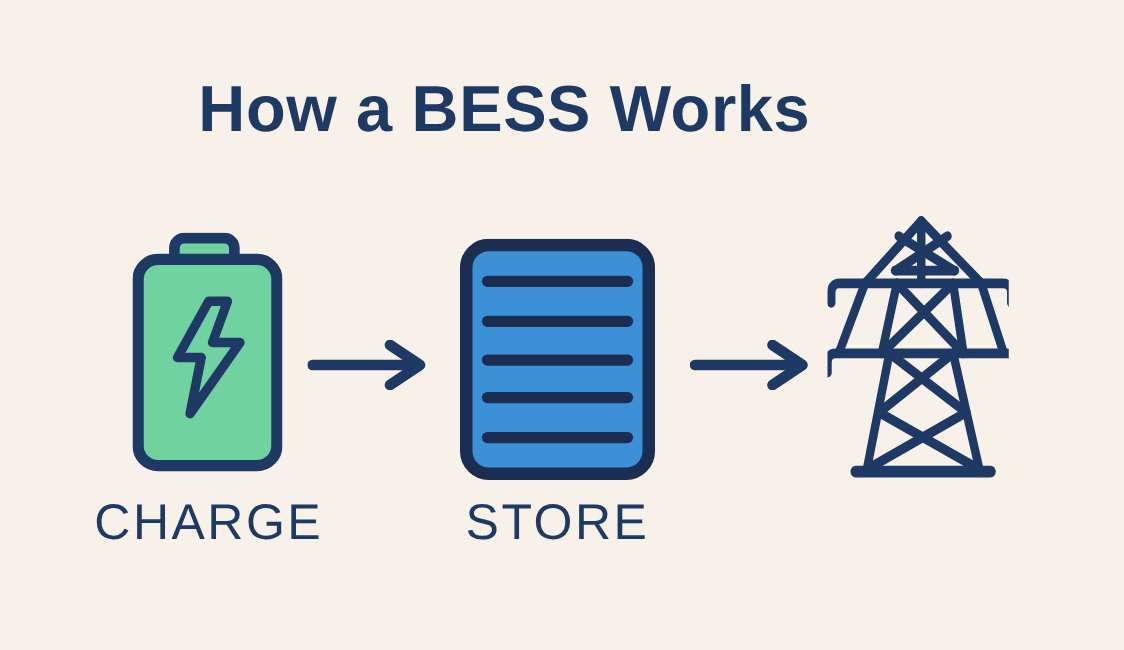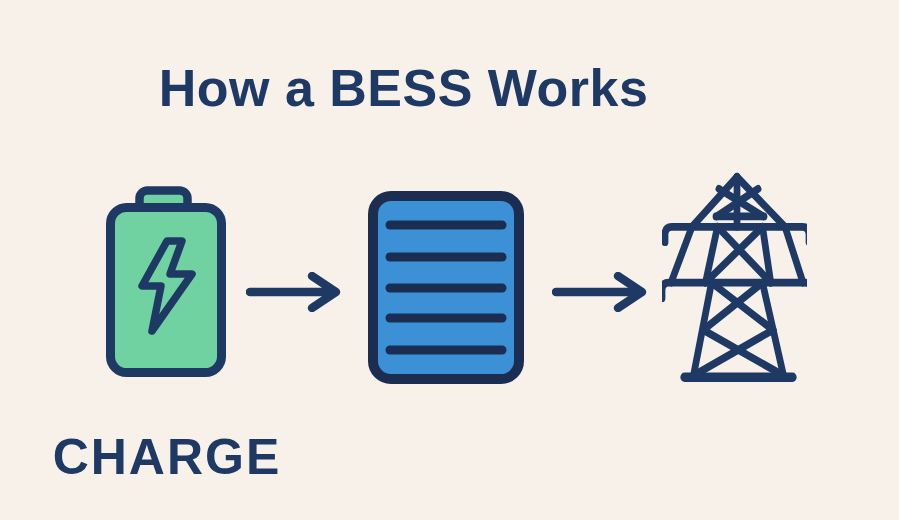--- a/index.html
+++ b/index.html
@@ -27,23 +27,23 @@
     color:var(--navy);
   }
   .icon-svg{position:absolute;display:block;}
   .battery-svg{left:106px;top:186px;}
   .arrow-svg-1{left:246px;top:272px;}
   .store-svg{left:368px;top:191px;}
   .arrow-svg-2{left:552px;top:272px;}
   .tower-svg{left:662px;top:170px;}
 
   .stage-label{
-    position:absolute;top:428px;
+    position:absolute;top:396px;
     transform:translateX(-50%);
-    font-size:50px;font-weight:700;
+    font-size:40px;font-weight:400;
     letter-spacing:2px;
     color:var(--navy);
     white-space:nowrap;
   }
   .label-charge{left:167px;}
   .label-store{left:446px;}
   .label-discharge{left:743px;}
 
   .stroke-navy{stroke:var(--navy);fill:none;stroke-linecap:round;stroke-linejoin:round;}
   .fill-green{fill:var(--battery-green);}
@@ -111,14 +111,15 @@
       <path d="M66 131 L148 186"></path>
       <path d="M134 131 L55 186"></path>
       <path d="M55 186 L162 239"></path>
       <path d="M148 186 L42 239"></path>
 
       <path d="M30 241 H174" stroke-width="11"></path>
     </g>
   </svg>
 
   <div class="stage-label label-charge">CHARGE</div>
+  <div class="stage-label label-store">STORE</div>
 
 </div>
 
 </body></html>

